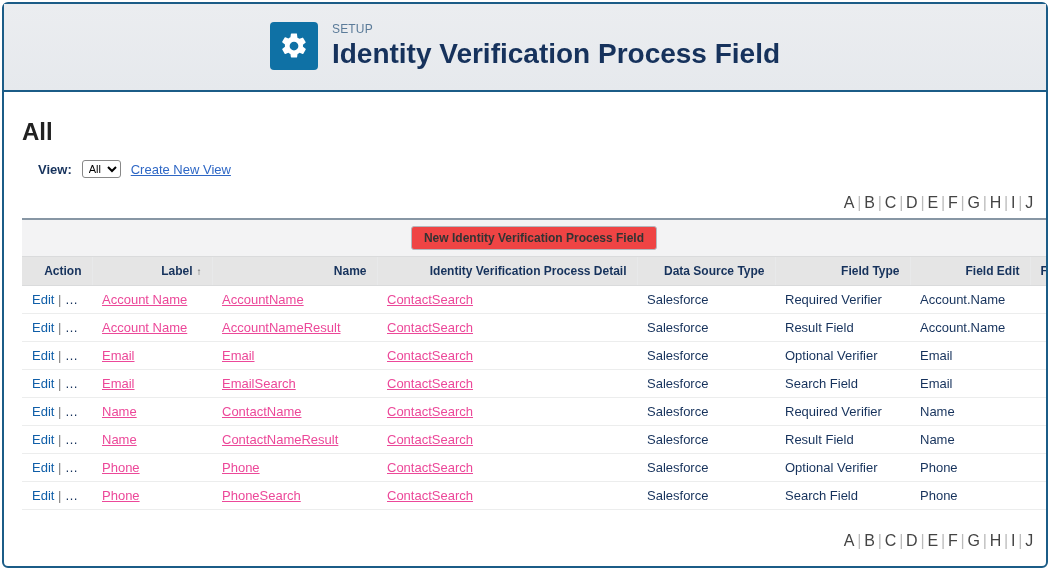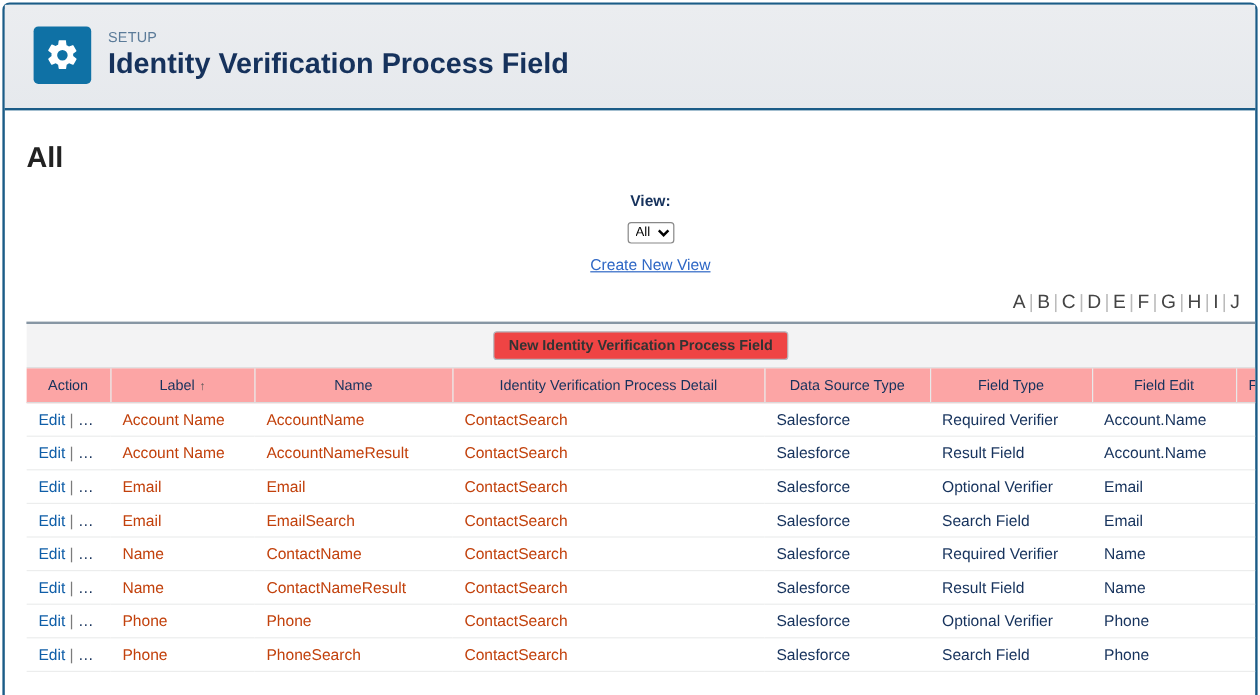--- a/index.html
+++ b/index.html
@@ -5,33 +5,34 @@
     * { box-sizing: border-box; margin: 0; padding: 0; }
     body { font-family: -apple-system, BlinkMacSystemFont, "Segoe UI", Arial, sans-serif; font-size: 13px; color: #16325c; background: #fff; width: 1050px; overflow-x: hidden; }
     .outer-border { border: 2px solid #1b5c87; border-radius: 6px; margin: 2px; }
     .header-band {
       background: linear-gradient(to bottom, #ebedf0, #e6e9ed);
       padding: 18px 24px 20px;
       border-bottom: 2px solid #1b5c87;
       display: flex;
       align-items: center;
       gap: 14px;
+      justify-content: center;
     }
     .gear-box {
       width: 48px; height: 48px;
       background: #0f71a5;
       border-radius: 4px;
       display: flex; align-items: center; justify-content: center;
     }
     .gear-box svg { width: 30px; height: 30px; fill: #fff; }
     .eyebrow { font-size: 12px; color: #5b7b99; margin-bottom: 2px; letter-spacing: .2px; }
-    .page-title { font-size: 24px; font-weight: 700; color: #16325c; }
+    .page-title { font-size: 28px; font-weight: 700; color: #16325c; }
     .content { padding: 20px 0 10px 18px; }
     .list-title { font-size: 24px; font-weight: 600; color: #222; margin: 6px 0 14px; }
-    .view-line { display: flex; align-items: center; gap: 10px; margin: 6px 0 14px 16px; font-size: 13px; flex-direction: column; }
+    .view-line { display: flex; align-items: center; gap: 10px; margin: 6px 0 14px 16px; font-size: 13px; }
     .view-label { font-weight: 700; }
     .view-select {
       font-size: 11px; padding: 1px 2px; border: 1px solid #888; border-radius: 3px;
       background: #fff;
     }
     .create-view { color: #2e67c5; text-decoration: underline; cursor: pointer; }
     .letter-bar { text-align: right; padding: 2px 10px 6px 0; font-size: 16px; color: #444; letter-spacing: .8px; }
     .letter-bar span { cursor: pointer; padding: 0 2px; }
     .letter-bar .sep { color: #bbb; padding: 0; cursor: default; }
     .table-wrap { border-top: 2px solid #8796a4; margin-left: 0; overflow-x: hidden; }
@@ -47,39 +48,39 @@
       font-weight: 600;
       color: #333;
       background: #ef4444;
       border: 1px solid #b4b8be;
       border-radius: 3px;
       padding: 4px 12px;
       cursor: pointer;
     }
     table { width: 100%; border-collapse: collapse; font-size: 13px; table-layout: fixed; }
     th {
-      text-align: center;
-      background: #fca5a5;
+      text-align: right;
+      background: #e5e5e5;
       border-bottom: 1px solid #dadbdc;
       border-right: 1px solid #e8e9ea;
       padding: 7px 10px;
-      font-weight: 400;
+      font-weight: 700;
       font-size: 12px;
       color: #16325c;
       white-space: nowrap;
     }
     td {
       padding: 6px 10px;
       border-bottom: 1px solid #eceded;
       white-space: nowrap;
       overflow: hidden;
       text-overflow: ellipsis;
     }
     .link { color: #0f5ea8; text-decoration: none; cursor: pointer; }
-    .u { color: #c2410c; cursor: pointer; }
+    .u { color: #ec4899; text-decoration: underline; cursor: pointer; }
     .action-sep { color: #7b7b7b; }
     .sort-arrow { font-size: 10px; color: #555; margin-left: 4px; }
     col.c-action { width: 70px; }
     col.c-label  { width: 120px; }
     col.c-name   { width: 165px; }
     col.c-detail { width: 260px; }
     col.c-source { width: 138px; }
     col.c-ftype  { width: 135px; }
     col.c-fname  { width: 120px; }
     col.c-extra  { width: 30px; }

